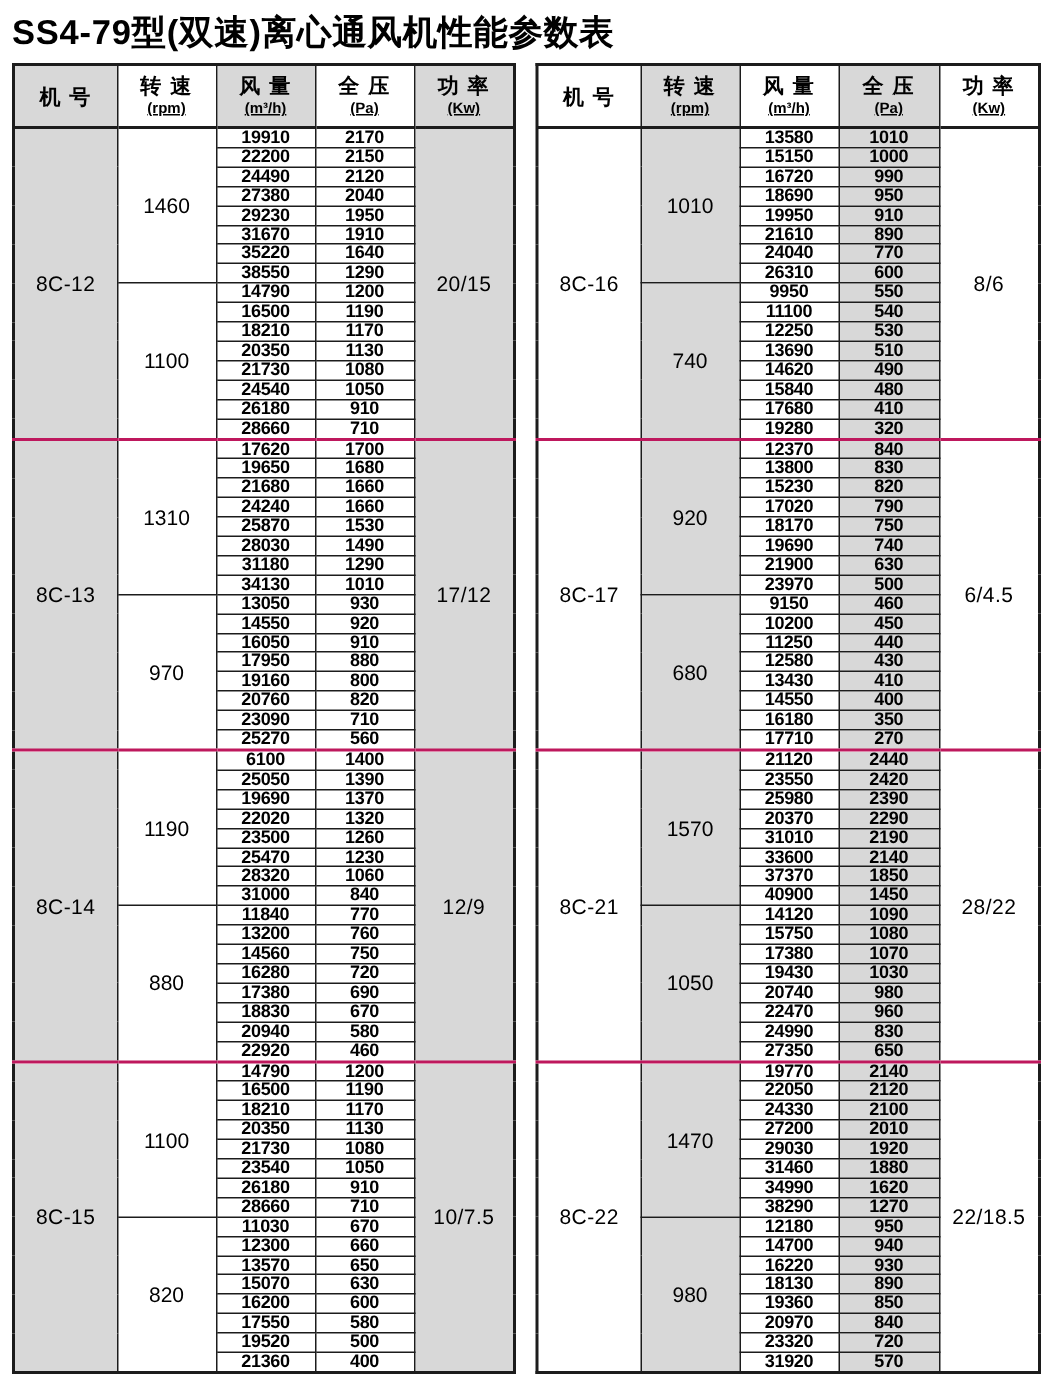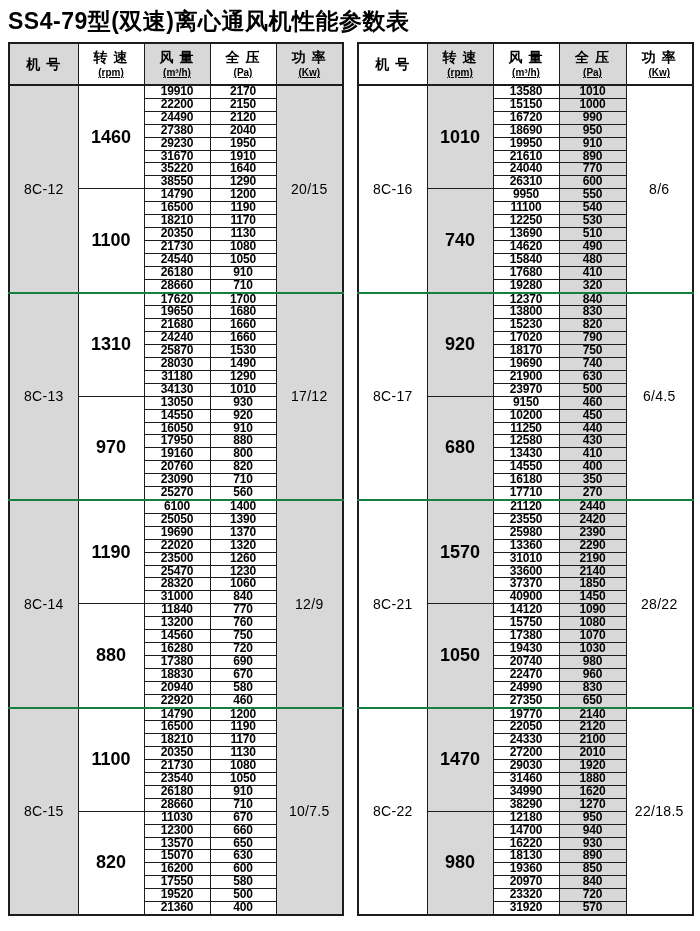--- a/index.html
+++ b/index.html
@@ -30,23 +30,23 @@
     height:40px;border-bottom:2px solid #1c1c1c;
     font-weight:bold;
   }
   .hdr-l1{font-size:14px;line-height:17px;font-weight:bold;letter-spacing:1px;}
   .hdr-l2{font-size:10px;line-height:13px;font-weight:bold;text-decoration:underline;}
   td.num{
     height:11.9px;font-size:12px;line-height:11.9px;
     font-weight:bold;letter-spacing:-0.2px;
   }
   td.model-cell,td.power-cell{font-size:14px;font-weight:normal;letter-spacing:0.3px;}
-  td.rpm-cell{font-size:18px;font-weight:bold;}
+  td.rpm-cell{font-size:14px;font-weight:normal;}
   .shade{background:#d8d8d8;}
-  tr.sec-top td{border-top:2px solid #15803d;}
+  tr.sec-top td{border-top:2px solid #be185d;}
 </style>
 </head>
 <body>
 
 <div class="page-title">SS4-79型(双速)离心通风机性能参数表</div>
 
 <table class="spec" id="table-left">
   <colgroup>
     <col style="width:69px">
       <col style="width:66px">
@@ -530,21 +530,21 @@
       </tr>
       <tr>
         <td class="num">23550</td>
         <td class="num shade">2420</td>
       </tr>
       <tr>
         <td class="num">25980</td>
         <td class="num shade">2390</td>
       </tr>
       <tr>
-        <td class="num">13360</td>
+        <td class="num">20370</td>
         <td class="num shade">2290</td>
       </tr>
       <tr>
         <td class="num">31010</td>
         <td class="num shade">2190</td>
       </tr>
       <tr>
         <td class="num">33600</td>
         <td class="num shade">2140</td>
       </tr>

